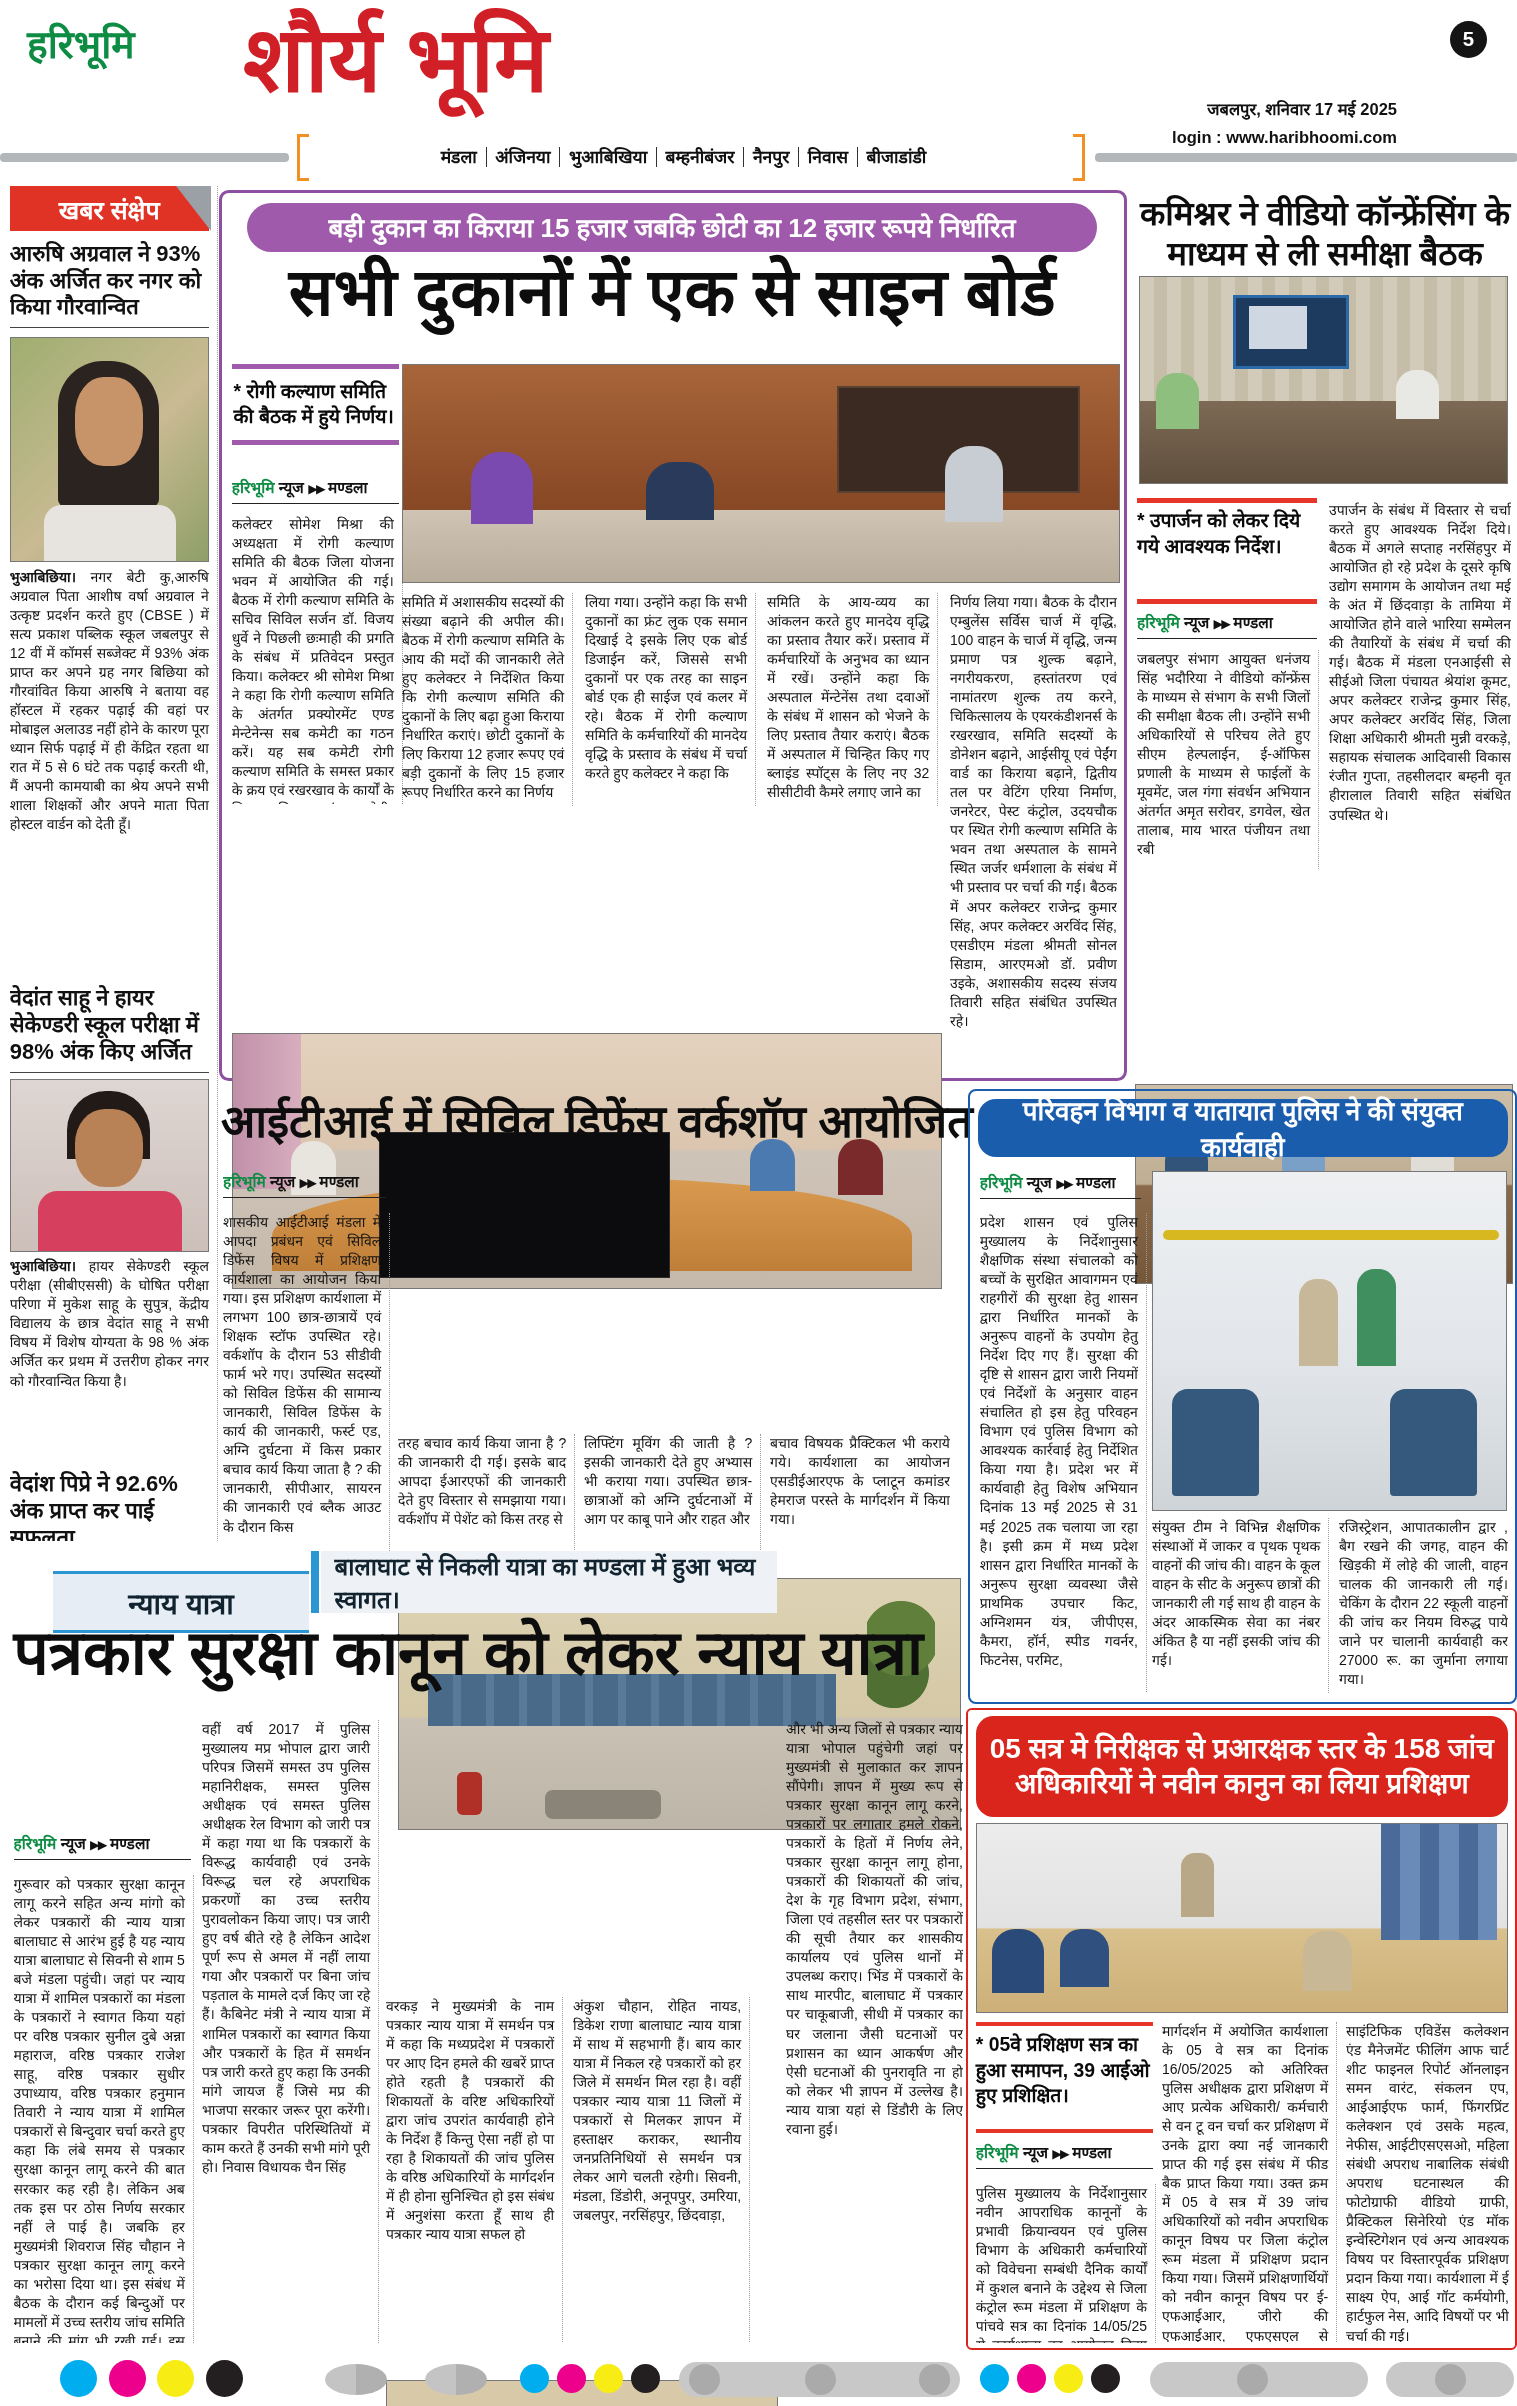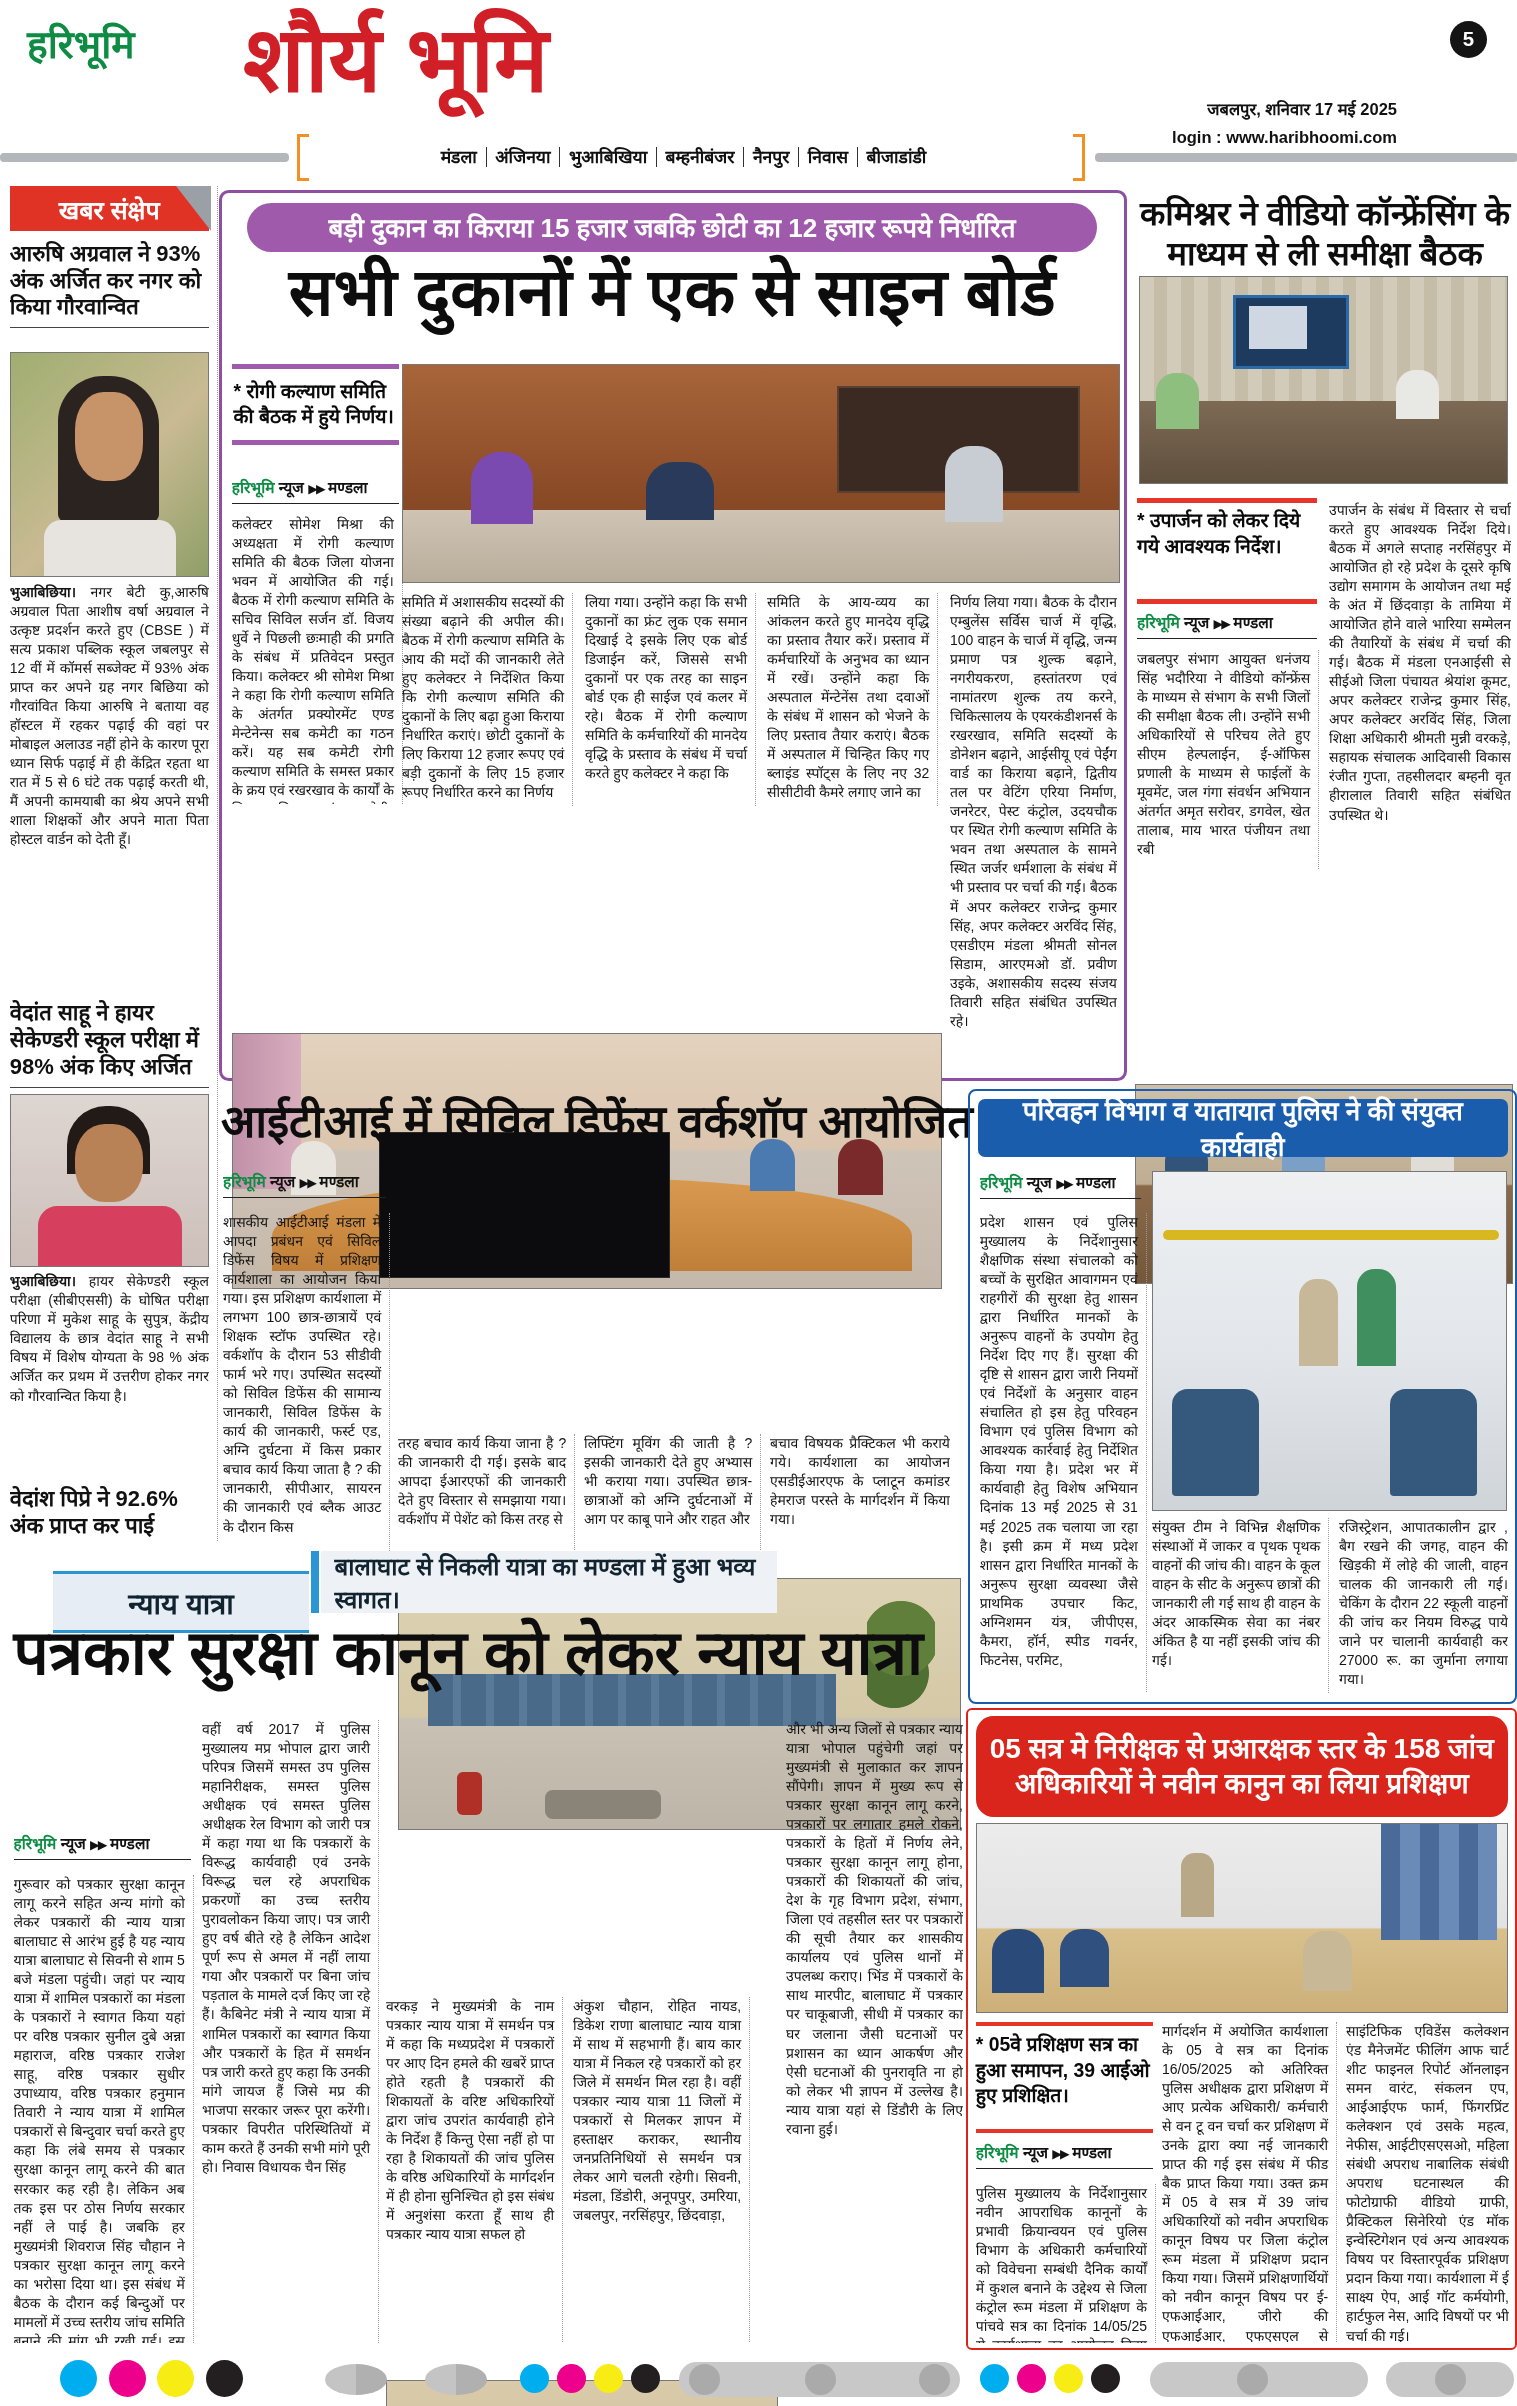--- a/index.html
+++ b/index.html
@@ -52,21 +52,21 @@
     <span style="border-right:1.9px solid #333; padding:0 8.7px;">मंडला</span><span style="border-right:1.9px solid #333; padding:0 8.7px;">अंजिनया</span><span style="border-right:1.9px solid #333; padding:0 8.7px;">भुआबिखिया</span><span style="border-right:1.9px solid #333; padding:0 8.7px;">बम्हनीबंजर</span><span style="border-right:1.9px solid #333; padding:0 8.7px;">नैनपुर</span><span style="border-right:1.9px solid #333; padding:0 8.7px;">निवास</span><span style="padding:0 8.7px;">बीजाडांडी</span>
   </div>
 
   <div class="abs" style="left:9.7px; top:186px; width:208px; height:1355px; border-right:1.9px dotted #9a9a9a; padding-right:7.8px; overflow:hidden;">
 
     <div style="position:relative; background:#e03225; height:45px; margin-bottom:9.7px;">
       <div class="banner-text" style="height:45px; color:#fff; font-size:25px; font-weight:800;">खबर संक्षेप</div>
       <div style="position:absolute; right:-1.9px; top:0; width:0; height:0; border-top:45px solid #9aa0a5; border-left:35px solid transparent;"></div>
     </div>
 
-    <div style="font-size:22px; font-weight:800; line-height:1.22; border-bottom:1.9px solid #444; padding-bottom:5.8px; margin-bottom:24px;">आरुषि अग्रवाल ने 93% अंक अर्जित कर नगर को किया गौरवान्वित</div>
+    <div style="font-size:22px; font-weight:800; line-height:1.22; border-bottom:1.9px solid #444; padding-bottom:5.8px; margin-bottom:9px;">आरुषि अग्रवाल ने 93% अंक अर्जित कर नगर को किया गौरवान्वित</div>
     <div class="photo" style="width:100%; height:225px; background:linear-gradient(135deg,#9fae70 0%,#c9ba93 55%,#8f9f68 100%); position:relative; margin-bottom:5.8px;">
       <div style="position:absolute; left:47px; top:23px; width:101px; height:146px; background:#2b2320; border-radius:45px 49px 7.8px 7.8px;"></div>
       <div style="position:absolute; left:64px; top:39px; width:68px; height:89px; background:#c79368; border-radius:42%;"></div>
       <div style="position:absolute; left:33px; bottom:0; width:132px; height:56px; background:#e7e3de; border-radius:17.5px 17.5px 0 0;"></div>
     </div>
     <div class="col" style="height:408px;">
       <span class="lead-in">भुआबिछिया।</span>
       <span>नगर बेटी कु,आरुषि अग्रवाल पिता आशीष वर्षा अग्रवाल ने उत्कृष्ट प्रदर्शन करते हुए (CBSE ) में सत्य प्रकाश पब्लिक स्कूल जबलपुर से 12 वीं में कॉमर्स सब्जेक्ट में 93% अंक प्राप्त कर अपने ग्रह नगर बिछिया को गौरवांवित किया आरुषि ने बताया वह हॉस्टल में रहकर पढ़ाई की वहां पर मोबाइल अलाउड नहीं होने के कारण पूरा ध्यान सिर्फ पढ़ाई में ही केंद्रित रहता था रात में 5 से 6 घंटे तक पढ़ाई करती थी, मैं अपनी कामयाबी का श्रेय अपने सभी शाला शिक्षकों और अपने माता पिता होस्टल वार्डन को देती हूँ।</span>
     </div>
 
@@ -172,21 +172,21 @@
     <div style="position:absolute; left:58px; bottom:13.6px; width:25px; height:43px; background:#b03028; border-radius:5.8px;"></div>
     <div style="position:absolute; left:146px; bottom:9.7px; width:116px; height:29px; background:#8a8478; border-radius:7.8px;"></div>
   </div>
 
   <div class="abs col dotsep" style="left:398px; top:1434px; width:177px; height:122px;">तरह बचाव कार्य किया जाना है ? की जानकारी दी गई। इसके बाद आपदा ईआरएफों की जानकारी देते हुए विस्तार से समझाया गया। वर्कशॉप में पेशेंट को किस तरह से</div>
   <div class="abs col dotsep" style="left:584px; top:1434px; width:177px; height:122px;">लिफ्टिंग मूविंग की जाती है ? इसकी जानकारी देते हुए अभ्यास भी कराया गया। उपस्थित छात्र-छात्राओं को अग्नि दुर्घटनाओं में आग पर काबू पाने और राहत और</div>
   <div class="abs col" style="left:770px; top:1434px; width:180px; height:122px;">बचाव विषयक प्रैक्टिकल भी कराये गये। कार्यशाला का आयोजन एसडीईआरएफ के प्लाटून कमांडर हेमराज परस्ते के मार्गदर्शन में किया गया।</div>
 
   <div class="abs" style="left:968px; top:1089px; width:549px; height:615px; border:2.9px solid #1a5dad; border-radius:7.8px;">
 
-    <div class="banner-text" style="position:absolute; left:7.8px; top:7.8px; width:530px; height:58px; background:#1a5dad; border-radius:7px; color:#fff; font-size:26px; font-weight:800;">परिवहन विभाग व यातायात पुलिस ने की संयुक्त कार्यवाही</div>
+    <div class="banner-text" style="position:absolute; left:7.8px; top:7.8px; width:530px; height:58px; background:#1a5dad; border-radius:18px; color:#fff; font-size:26px; font-weight:800;">परिवहन विभाग व यातायात पुलिस ने की संयुक्त कार्यवाही</div>
 
     <div class="byline" style="position:absolute; left:9.7px; top:80px; width:161px;">
       <span class="b-brand">हरिभूमि</span>
       <span>न्यूज</span>
       <span class="b-arrow">▶▶</span>
       <span>मण्डला</span>
     </div>
 
     <div class="col dotsep" style="position:absolute; left:9.7px; top:122px; width:167px; height:479px;">प्रदेश शासन एवं पुलिस मुख्यालय के निर्देशानुसार शैक्षणिक संस्था संचालको को बच्चों के सुरक्षित आवागमन एवं राहगीरों की सुरक्षा हेतु शासन द्वारा निर्धारित मानकों के अनुरूप वाहनों के उपयोग हेतु निर्देश दिए गए हैं। सुरक्षा की दृष्टि से शासन द्वारा जारी नियमों एवं निर्देशों के अनुसार वाहन संचालित हो इस हेतु परिवहन विभाग एवं पुलिस विभाग को आवश्यक कार्रवाई हेतु निर्देशित किया गया है। प्रदेश भर में कार्यवाही हेतु विशेष अभियान दिनांक 13 मई 2025 से 31 मई 2025 तक चलाया जा रहा है। इसी क्रम में मध्य प्रदेश शासन द्वारा निर्धारित मानकों के अनुरूप सुरक्षा व्यवस्था जैसे प्राथमिक उपचार किट, अग्निशमन यंत्र, जीपीएस, कैमरा, हॉर्न, स्पीड गवर्नर, फिटनेस, परमिट,</div>
 

